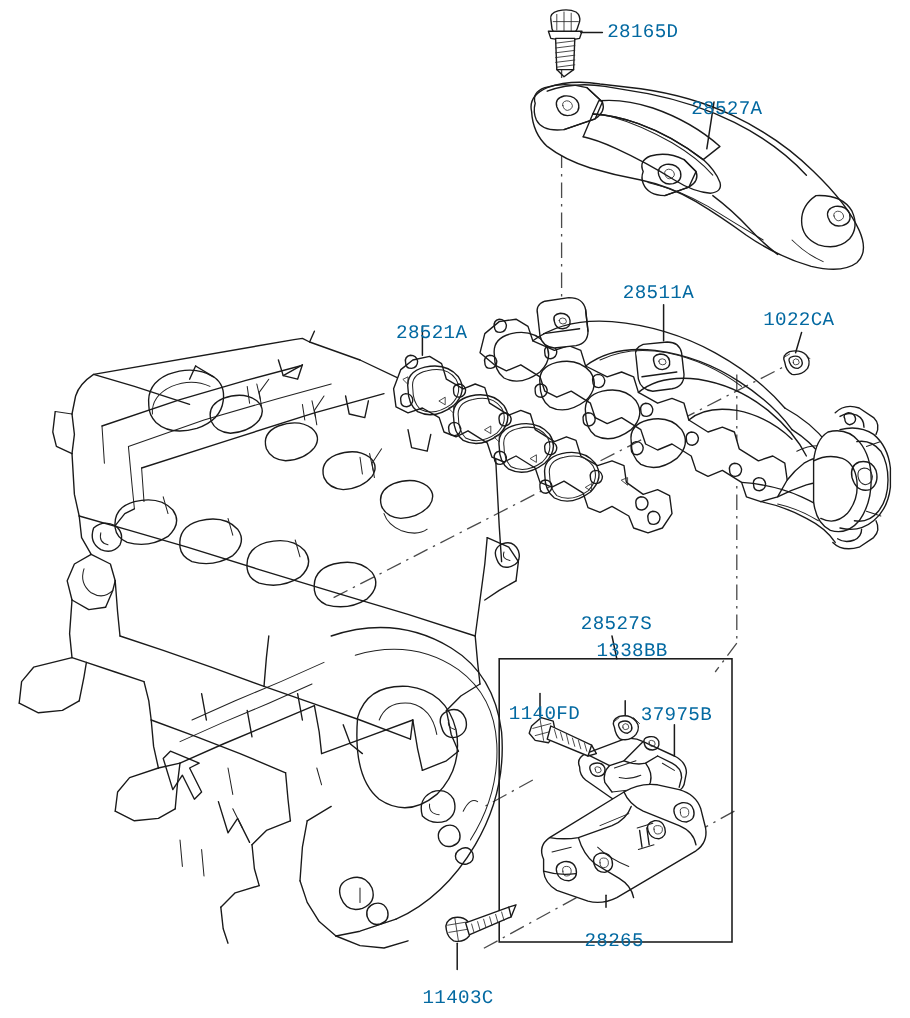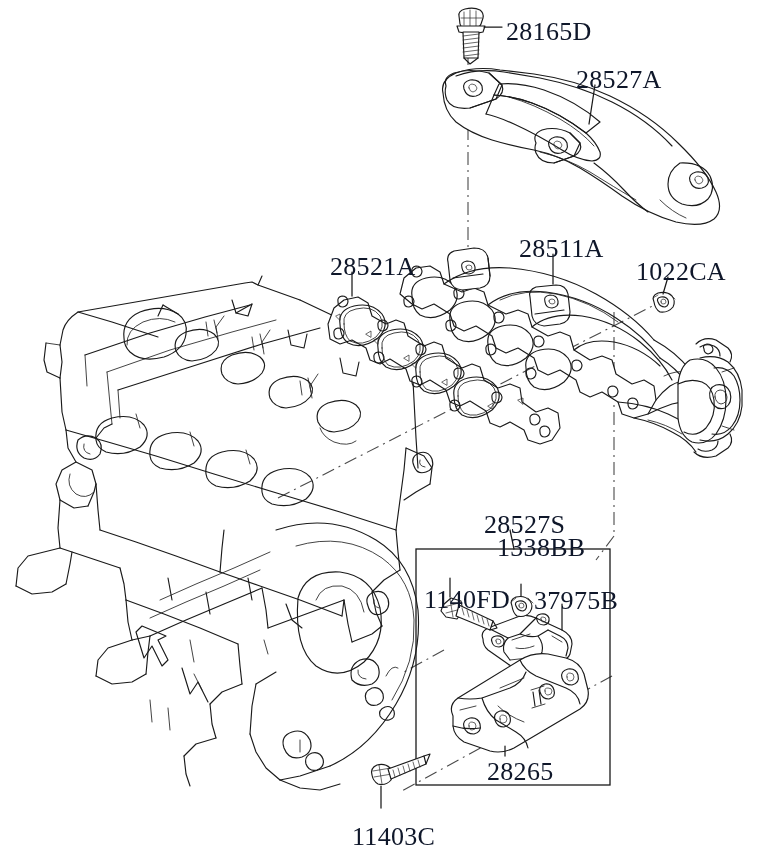--- a/index.html
+++ b/index.html
@@ -26,23 +26,23 @@
   }
   .pt { fill: none; stroke: #1a1a1a; stroke-width: 1.15; stroke-linejoin: round; stroke-linecap: round; }
   .pt-thin { fill: none; stroke: #222; stroke-width: 0.85; stroke-linejoin: round; stroke-linecap: round; }
   .pt-fine { fill: none; stroke: #2a2a2a; stroke-width: 0.7; stroke-linejoin: round; stroke-linecap: round; }
   .leader { fill: none; stroke: #1a1a1a; stroke-width: 1.25; stroke-linecap: round; }
   .centerline { fill: none; stroke: #4a4a4a; stroke-width: 1.1; stroke-dasharray: 13 5 2 5; stroke-linecap: butt; }
   .boxline { fill: none; stroke: #1a1a1a; stroke-width: 1.3; }
   .fillw { fill: #ffffff; }
   .lbl {
     position: absolute;
-    font-family: Liberation Serif, serif;
-    font-size: 26px;
-    color: #0f172a;
+    font-family: Liberation Mono, monospace;
+    font-size: 16px;
+    color: #0369a1;
     letter-spacing: 0.3px;
     white-space: nowrap;
     line-height: 1;
     user-select: none;
   }
 </style>
 </head>
 <body>
 
 <div id="diagram-root">
@@ -510,24 +510,24 @@
       <path class="leader" d="M450 578 L450 597"></path>
       <path class="leader" d="M521 584 L521 596"></path>
       <path class="leader" d="M562 604 L562 630"></path>
       <path class="leader" d="M505 746 L505 756"></path>
       <path class="leader" d="M381 786 L381 808"></path>
     </g>
 
   </svg>
 
   <div class="lbl" style="left:506px; top:19px;">28165D</div>
-  <div class="lbl" style="left:576px; top:67px;">28527A</div>
-  <div class="lbl" style="left:330px; top:254px;">28521A</div>
+  <div class="lbl" style="left:576px; top:83px;">28527A</div>
+  <div class="lbl" style="left:330px; top:270px;">28521A</div>
   <div class="lbl" style="left:519px; top:236px;">28511A</div>
   <div class="lbl" style="left:636px; top:259px;">1022CA</div>
   <div class="lbl" style="left:484px; top:512px;">28527S</div>
   <div class="lbl" style="left:424px; top:587px;">1140FD</div>
   <div class="lbl" style="left:497px; top:535px;">1338BB</div>
   <div class="lbl" style="left:534px; top:588px;">37975B</div>
-  <div class="lbl" style="left:487px; top:759px;">28265</div>
+  <div class="lbl" style="left:487px; top:776px;">28265</div>
   <div class="lbl" style="left:352px; top:824px;">11403C</div>
 
 </div>
 
 </body></html>

